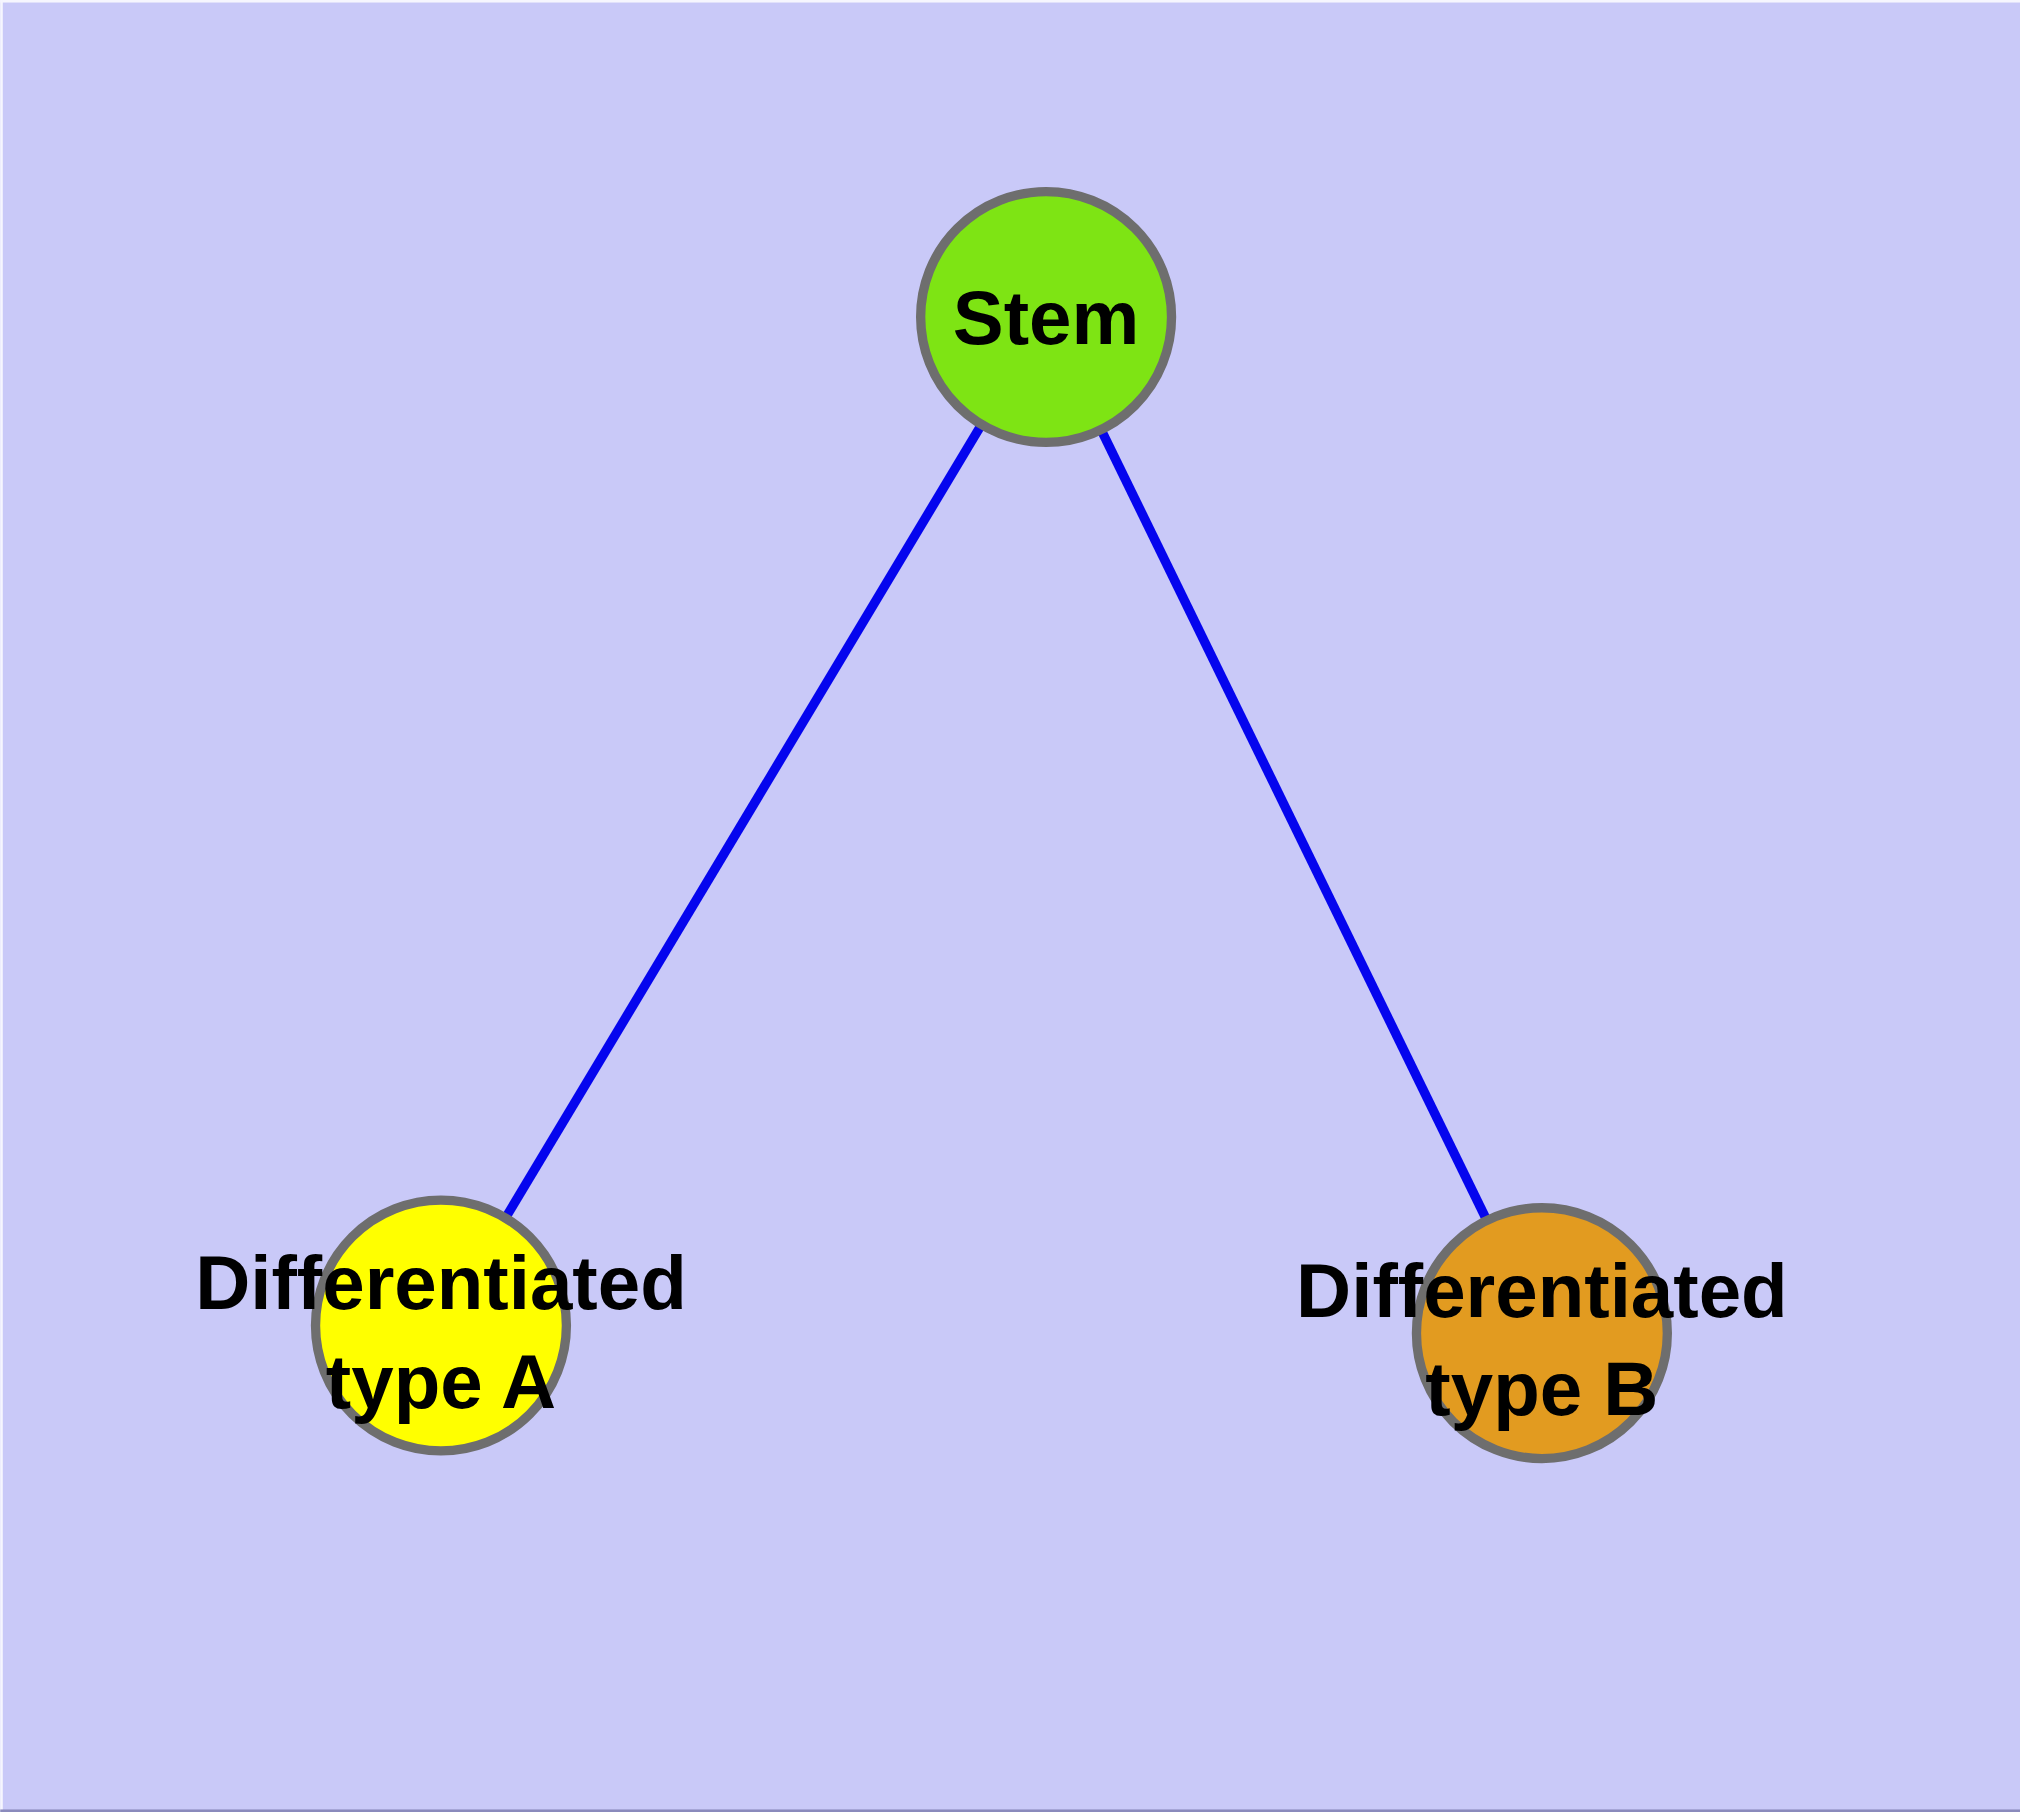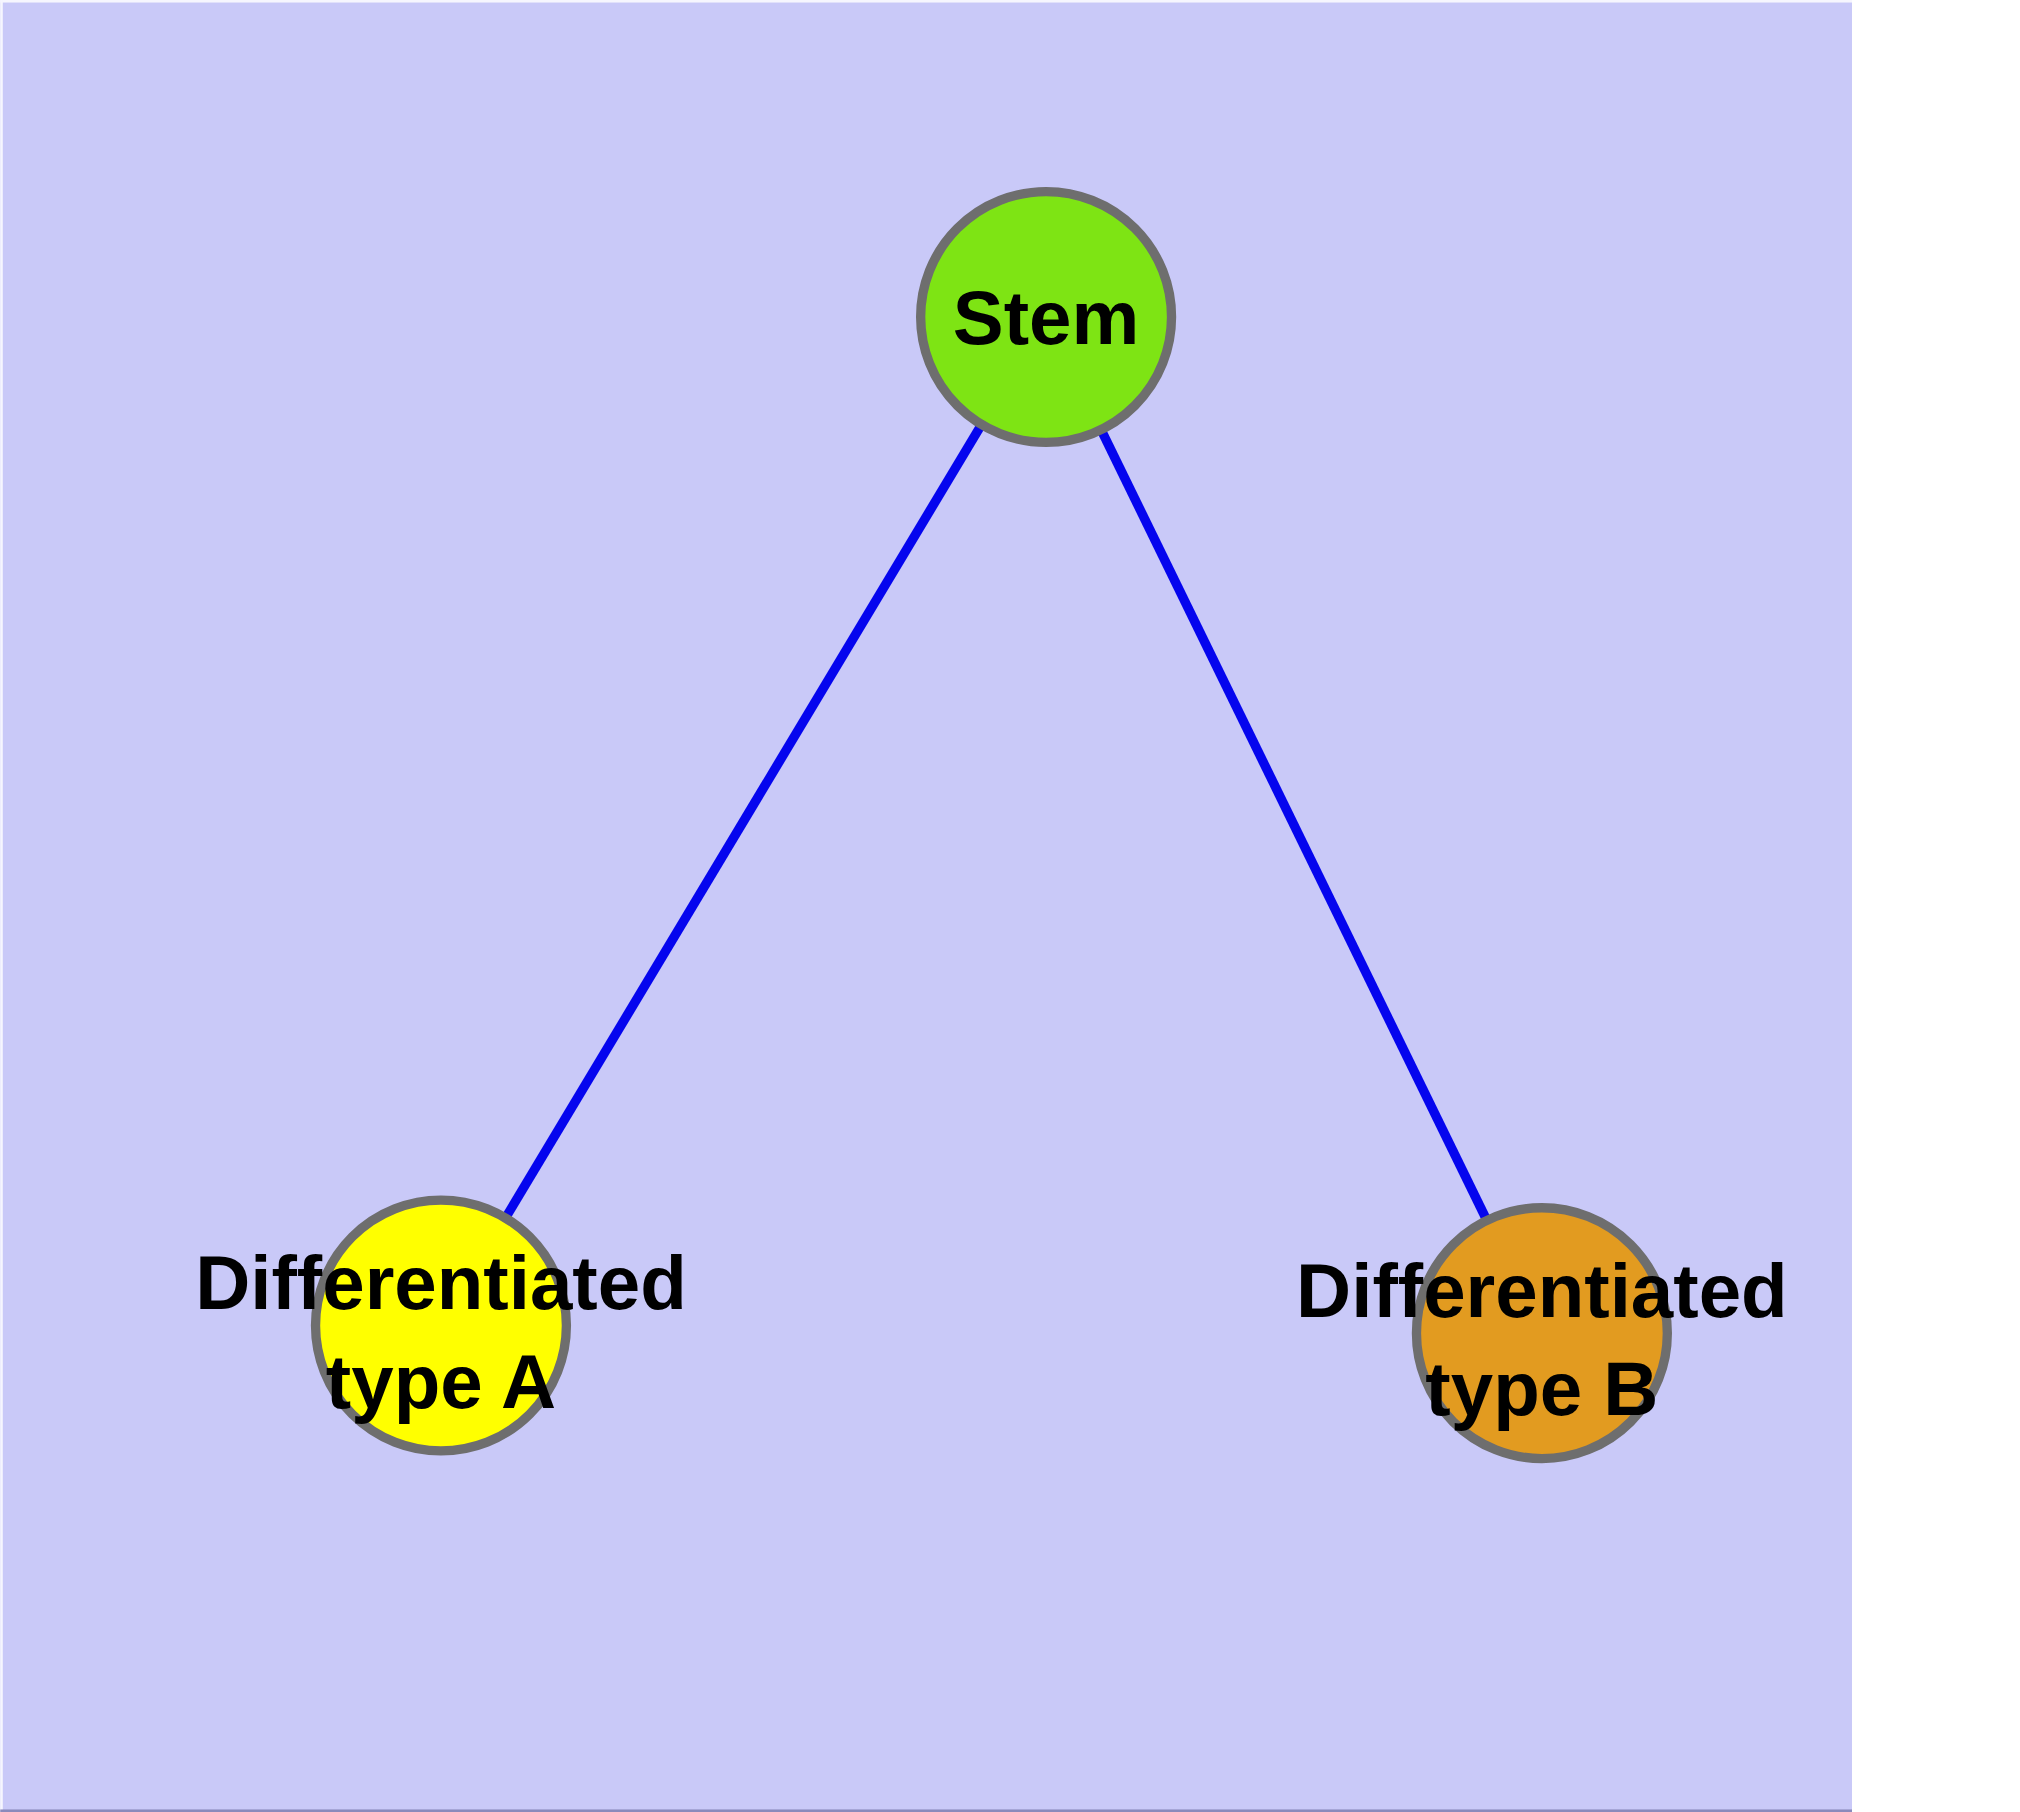--- a/index.html
+++ b/index.html
@@ -2,21 +2,21 @@
 <html style="font-size:13.6px"><head>
 <meta charset="utf-8">
 <style>
   html, body {
     margin: 0;
     padding: 0;
     background: #ffffff;
   }
   .stage {
     position: relative;
-    width: 1852px;
+    width: 2020px;
     height: 1812px;
     overflow: hidden;
     font-family: "Liberation Sans", sans-serif;
   }
   .stage svg {
     position: absolute;
     left: 0;
     top: 0;
     display: block;
   }

